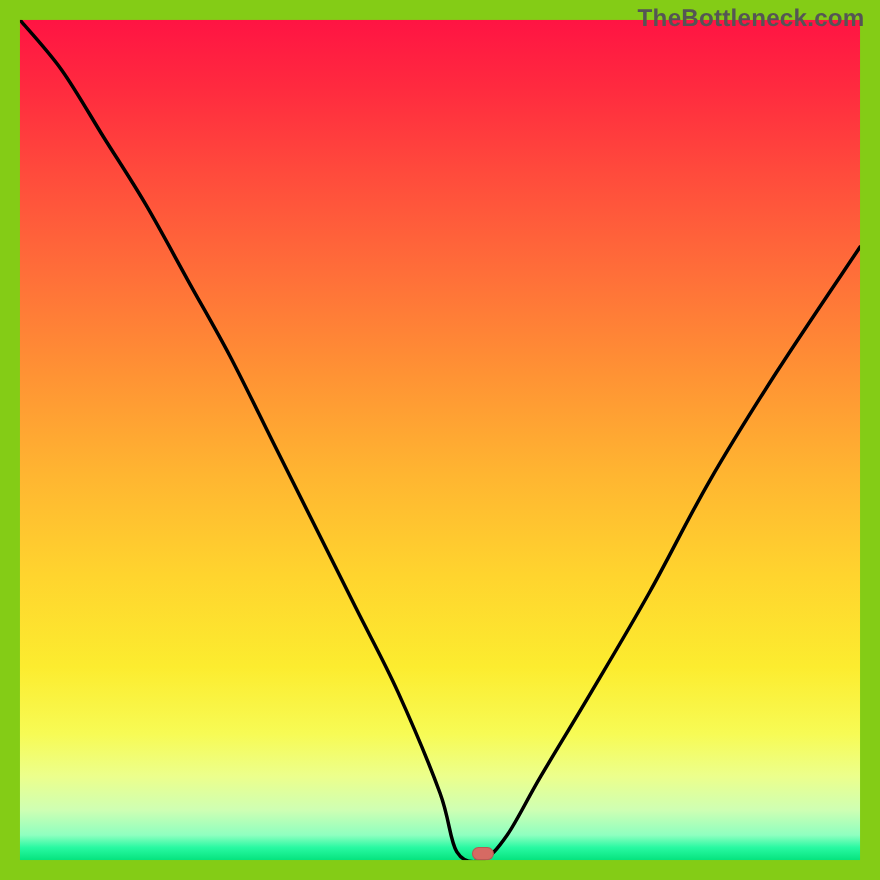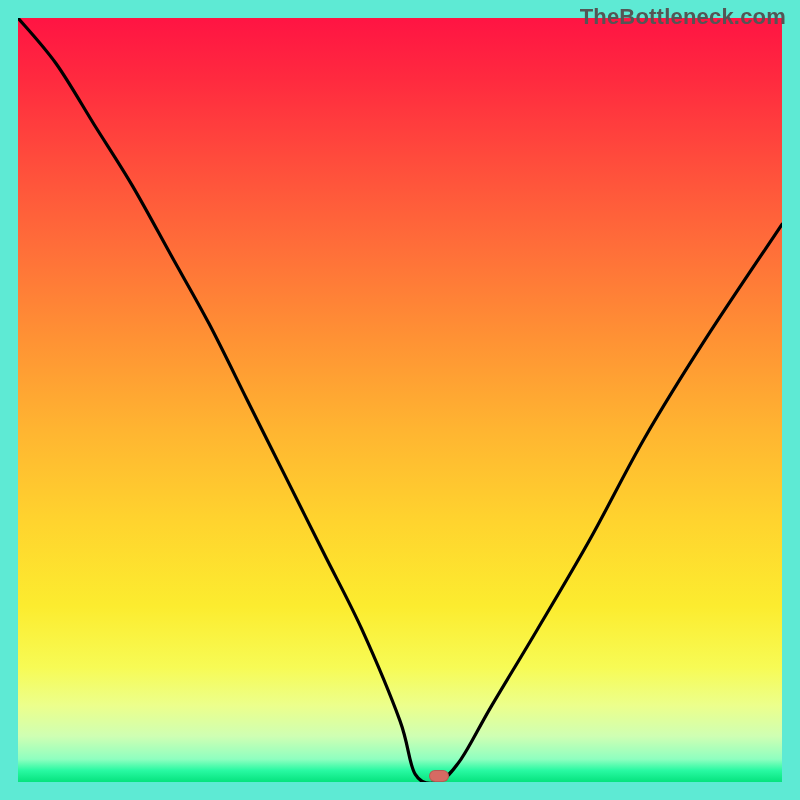--- a/index.html
+++ b/index.html
@@ -8,21 +8,21 @@
     width: 800px;
     height: 800px;
     overflow: hidden;
     background: #000;
     font-family: Arial, Helvetica, sans-serif;
   }
   .frame {
     position: relative;
     width: 800px;
     height: 800px;
-    background: #5eead4;
+    background: #84cc16;
   }
   .watermark {
     position: absolute;
     top: 4px;
     right: 14px;
     color: #555;
     font-size: 22px;
     font-weight: 600;
     letter-spacing: 0.2px;
     z-index: 4;

